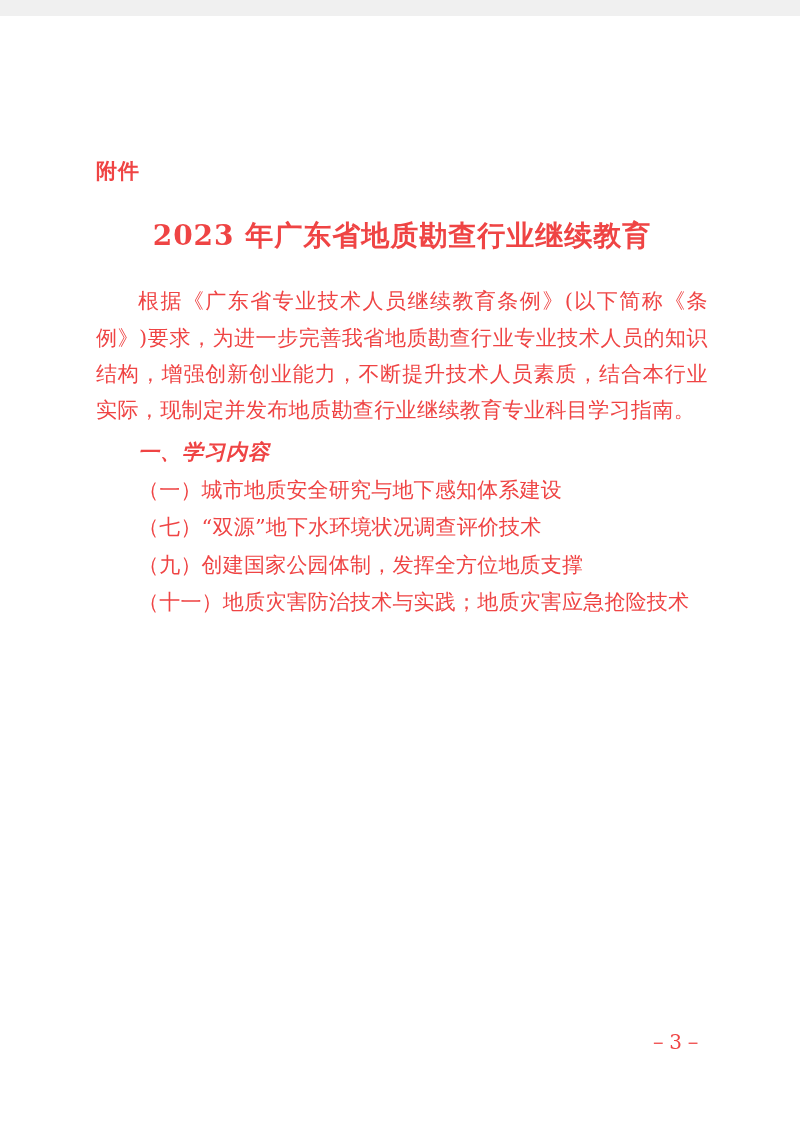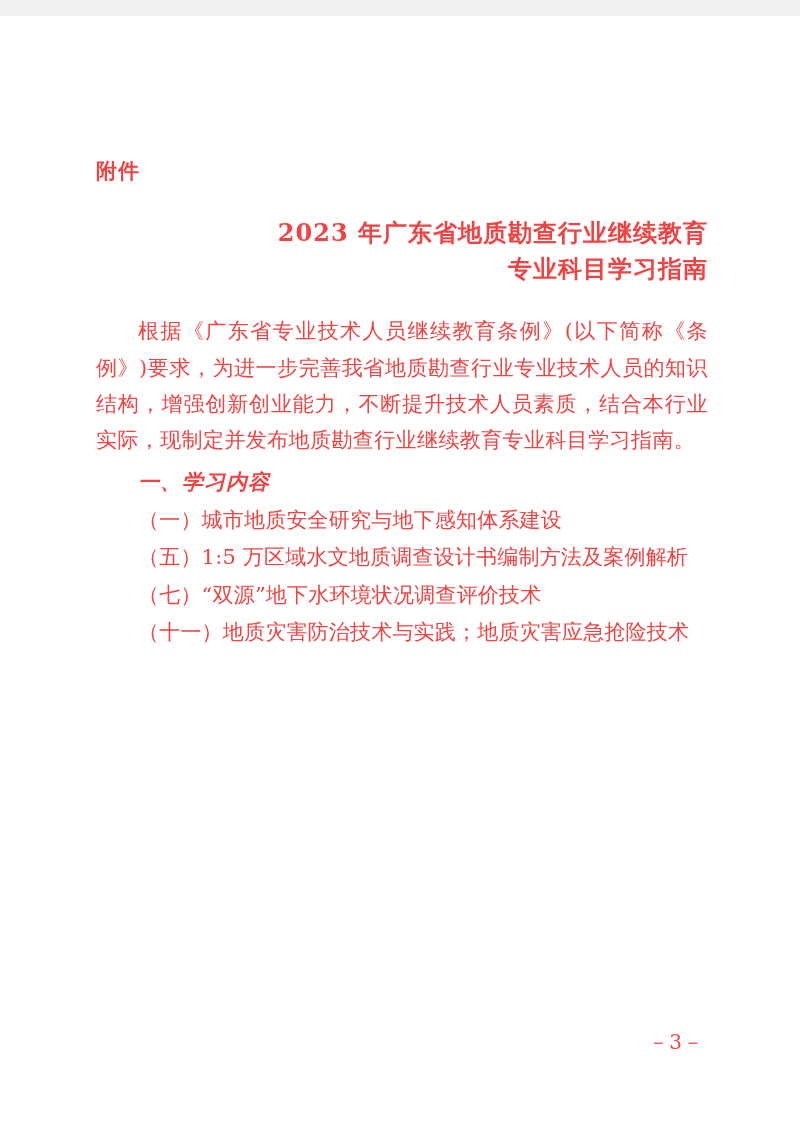--- a/index.html
+++ b/index.html
@@ -24,22 +24,22 @@
     width: 612px;
   }
   .attach-label {
     font-size: 21px;
     font-weight: bold;
     letter-spacing: 1px;
     line-height: 1.4;
     margin-bottom: 30px;
   }
   .doc-title {
-    text-align: right;
-    font-size: 24px;
+    text-align: center;
+    font-size: 28px;
     font-weight: bold;
     line-height: 1.5;
     letter-spacing: 1px;
     margin: 0 auto 26px auto;
     width: 100%;
   }
   .doc-title .line {
     display: block;
     white-space: nowrap;
   }
@@ -84,28 +84,27 @@
 </head>
 <body>
 
 <div class="page">
   <div class="content">
 
     <div class="attach-label">附件</div>
 
     <div class="doc-title">
       <span class="line">2023 年广东省地质勘查行业继续教育</span>
-      <span class="line">专业科目学习指南</span>
     </div>
 
     <p class="para">根据《广东省专业技术人员继续教育条例》(以下简称《条例》)要求，为进一步完善我省地质勘查行业专业技术人员的知识结构，增强创新创业能力，不断提升技术人员素质，结合本行业实际，现制定并发布地质勘查行业继续教育专业科目学习指南。</p>
 
     <p class="section-heading">一、学习内容</p>
 
     <p class="item">（一）城市地质安全研究与地下感知体系建设</p>
-    <p class="item">（五）1:5 万区域水文地质调查设计书编制方法及案例解析</p>
     <p class="item">（七）“双源”地下水环境状况调查评价技术</p>
+    <p class="item">（九）创建国家公园体制，发挥全方位地质支撑</p>
     <p class="item">（十一）地质灾害防治技术与实践；地质灾害应急抢险技术</p>
 
   </div>
 
   <div class="page-number">－3－</div>
 </div>
 
 </body></html>

